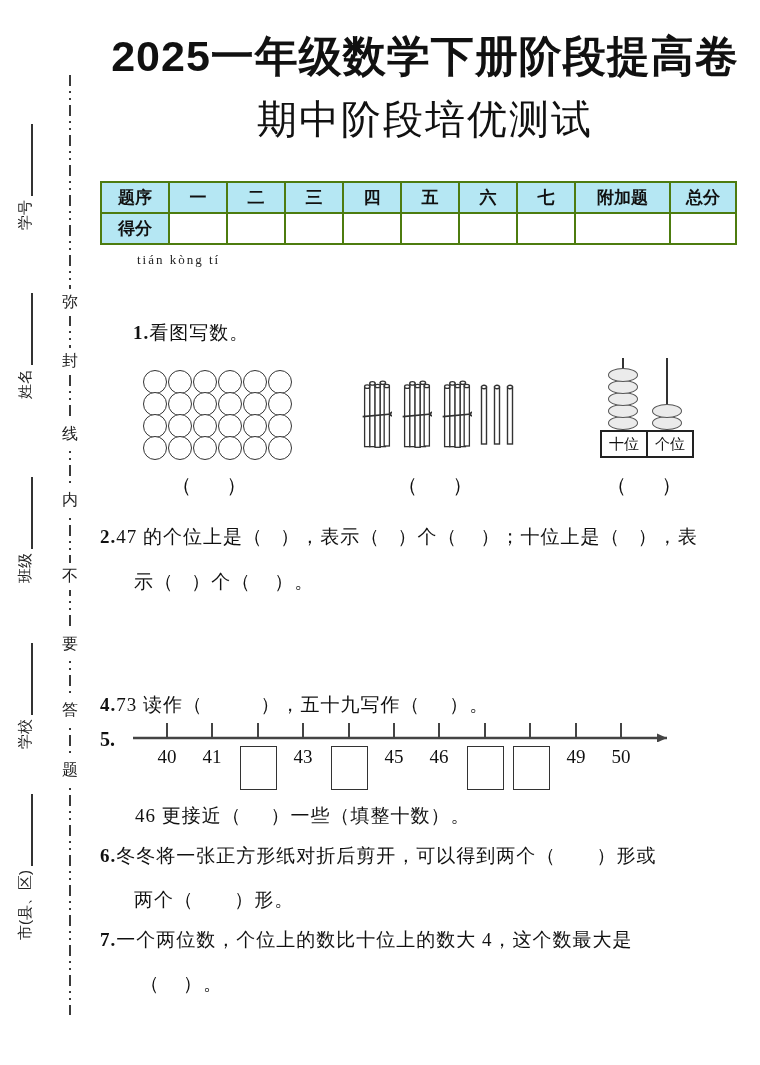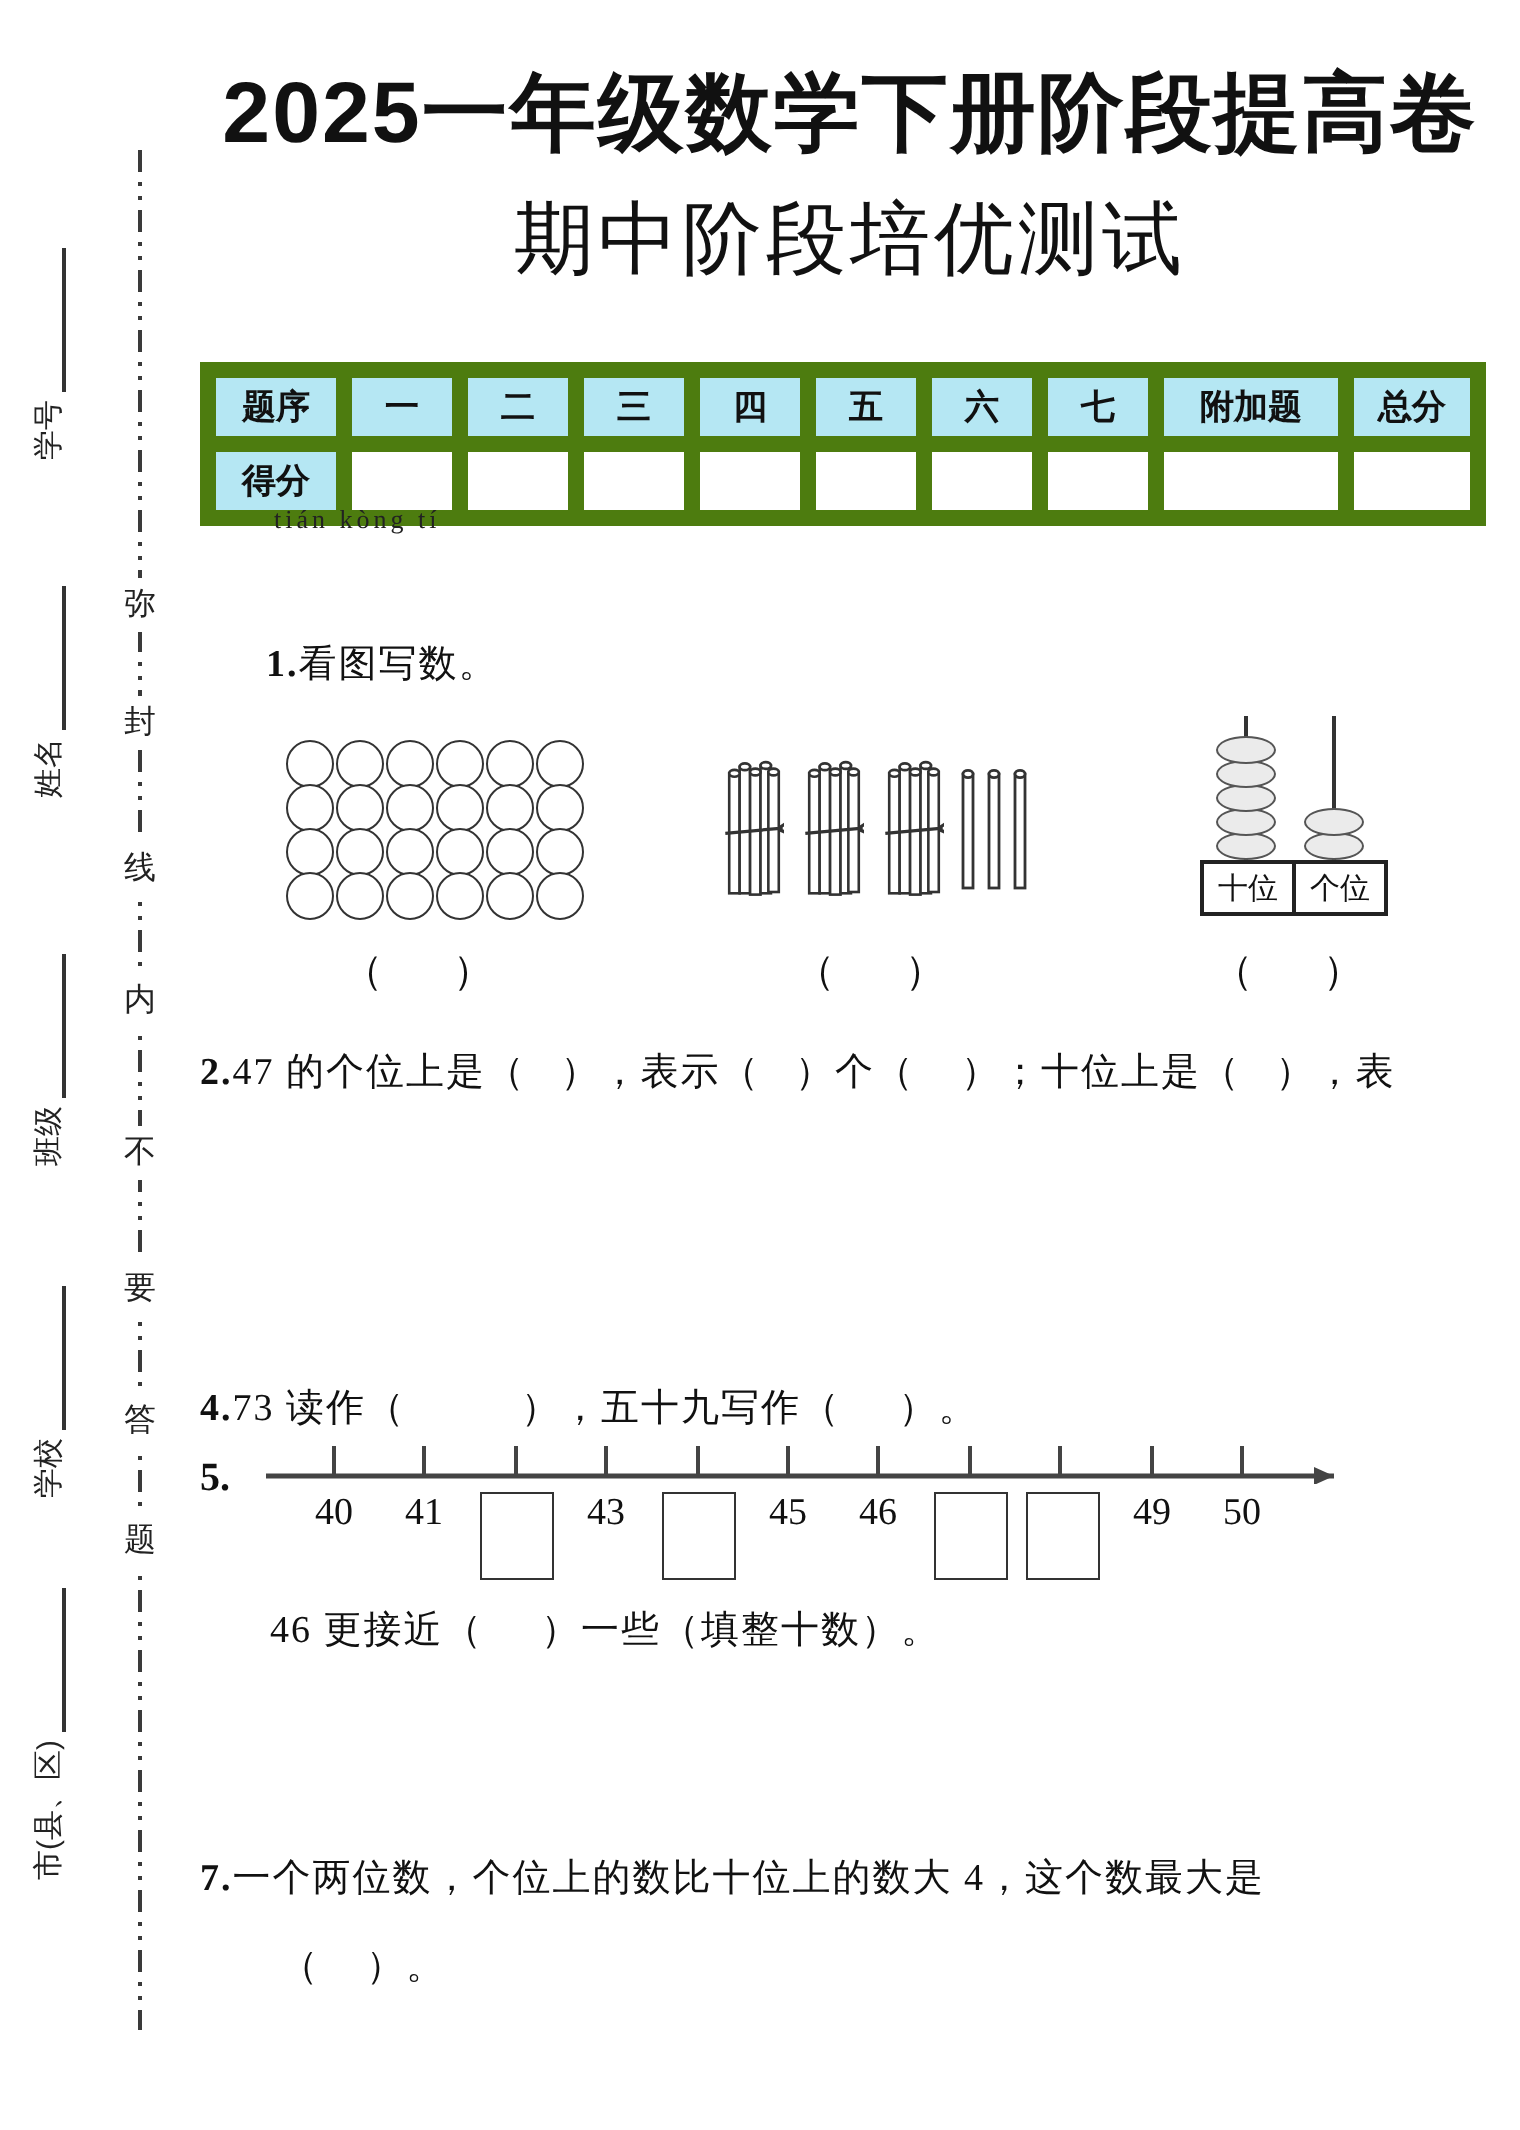--- a/index.html
+++ b/index.html
@@ -10,21 +10,21 @@
   .title1{position:absolute;top:28px;left:95px;width:660px;text-align:center;
           font-family:"Liberation Sans",sans-serif;font-weight:bold;font-size:43px;letter-spacing:1px;}
   .title2{position:absolute;top:92px;left:95px;width:660px;text-align:center;
           font-family:"Liberation Sans",sans-serif;font-weight:normal;font-size:40px;letter-spacing:2px;}
   .infoline{position:absolute;top:152px;left:100px;width:640px;display:flex;justify-content:center;gap:48px;
           font-family:"Liberation Sans",sans-serif;font-weight:bold;font-size:16px;}
 
   
   table.score{position:absolute;top:181px;left:100px;width:637px;border-collapse:collapse;table-layout:fixed;
           font-family:"Liberation Sans",sans-serif;font-weight:bold;font-size:17px;}
-  table.score td{border:8px solid #4d7c0f;height:29px;text-align:center;padding:0;background:#fff;margin-top:25px;}
+  table.score td{border:2px solid #4d7c0f;height:29px;text-align:center;padding:0;background:#fff;margin-top:25px;}
   table.score td.hd{background:#b5e7f3;}
   table.score col.c0{width:68px;} table.score col.cn{width:58px;}
   table.score col.c8{width:95px;} table.score col.c9{width:66px;}
 
   
   .side-label{position:absolute;transform:rotate(-90deg);white-space:nowrap;height:22px;line-height:22px;
           font-family:"Liberation Sans",sans-serif;font-size:15px;color:#222;display:flex;align-items:center;}
   .blank-line{display:inline-block;width:72px;border-bottom:2px solid #333;height:14px;margin-left:4px;}
   .seal-line{position:absolute;left:69px;top:75px;width:2px;height:940px;
           background:repeating-linear-gradient(to bottom,#3a3a3a 0 11px,transparent 11px 16px,#3a3a3a 16px 18px,transparent 18px 23px,#3a3a3a 23px 25px,transparent 25px 30px);}
@@ -248,21 +248,21 @@
     <div class="pv-boxes">
       <div class="pv-box">十位</div>
       <div class="pv-box">个位</div>
     </div>
   </div>
 
   <div class="fig-bracket" style="left:159px;">（       ）</div>
   <div class="fig-bracket" style="left:385px;">（       ）</div>
   <div class="fig-bracket" style="left:594px;">（       ）</div>
 
-  <div class="q" style="top:514px;"><span class="qnum">2.</span><span>47 的个位上是（   ），表示（   ）个（    ）；十位上是（   ），表</span></div>
+  <div class="q" style="top:514px;"><span class="qnum">2.</span><span>47 的个位上是（   ），表示（   ）个（    ）；十位上是（   ），表</span><div class="qline2">示（   ）个（    ）。</div></div>
 
 
   <div class="q" style="top:682px;"><span class="qnum">4.</span><span>73 读作（          ），五十九写作（     ）。</span></div>
 
   <div class="nl">
     <span class="nl-num5">5.</span>
     <svg class="nl-svg" width="548" height="26">
       <line x1="0" y1="22" x2="534" y2="22" stroke="#444" stroke-width="2.4"></line>
       <polygon points="534,22 524,17.5 524,26.5" fill="#444"></polygon>
       <g stroke="#444" stroke-width="2">
@@ -286,16 +286,17 @@
     <div class="nl-box" style="left:231px;"></div>
     <span class="nl-cell" style="left:272px;">45</span>
     <span class="nl-cell" style="left:317px;">46</span>
     <div class="nl-box" style="left:367px;"></div>
     <div class="nl-box" style="left:413px;"></div>
     <span class="nl-cell" style="left:454px;">49</span>
     <span class="nl-cell" style="left:499px;">50</span>
   </div>
   <div class="q" style="top:793px;left:135px;">46 更接近（     ）一些（填整十数）。</div>
 
+  <div class="q" style="top:834px;line-height:44px;"><span class="qnum">6.</span><span>冬冬将一张正方形纸对折后剪开，可以得到两个（       ）形或</span><div class="qline2">两个（       ）形。</div></div>
 
   <div class="q" style="top:918px;line-height:44px;"><span class="qnum">7.</span><span>一个两位数，个位上的数比十位上的数大 4，这个数最大是</span><div class="qline2" style="padding-left:40px;">（    ）。</div></div>
 
 </div>
 
 </body></html>

